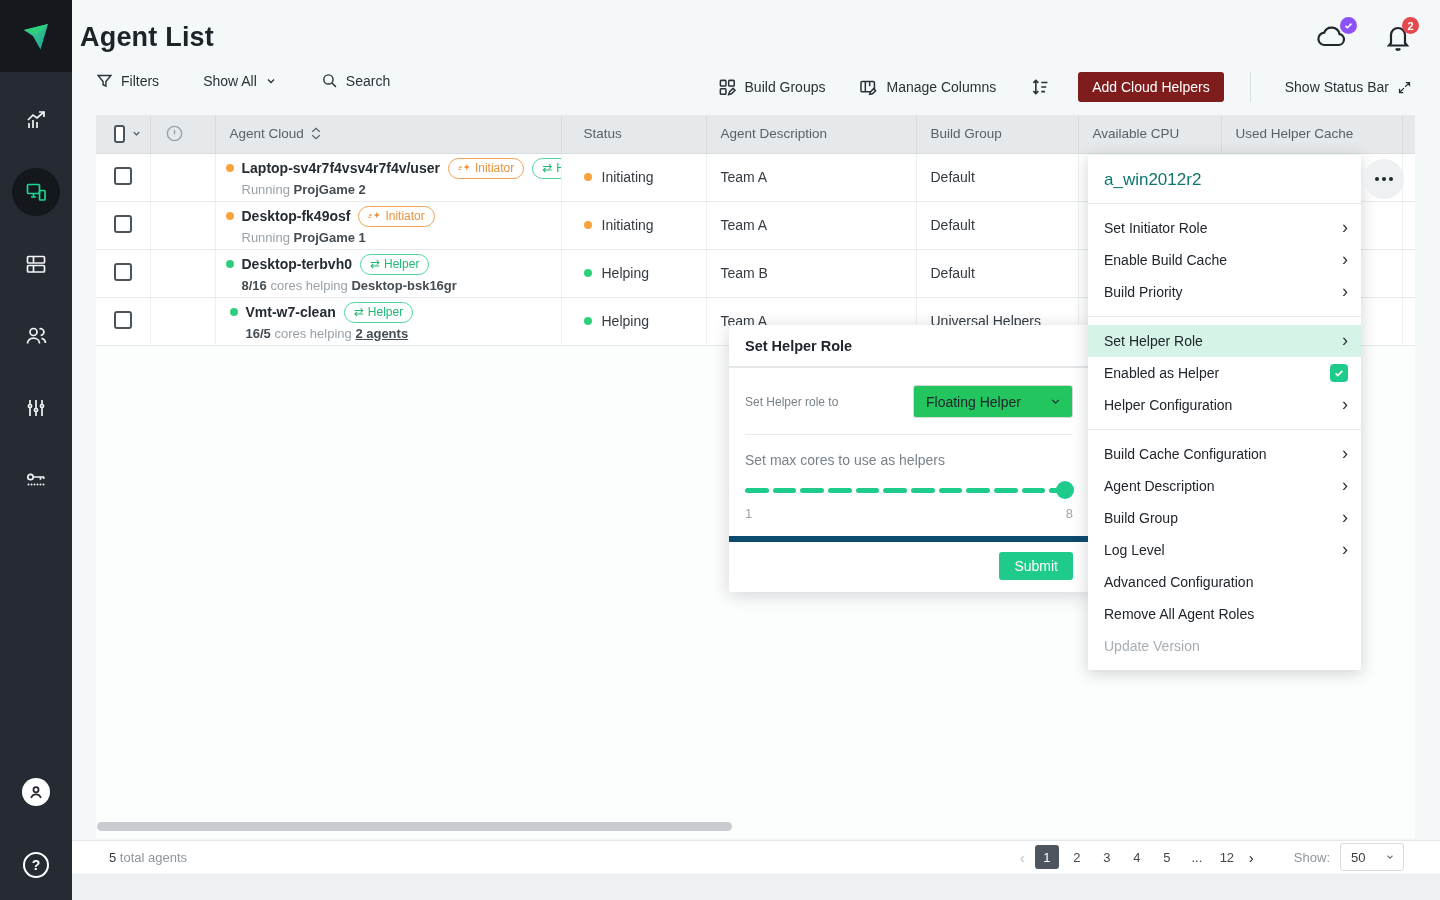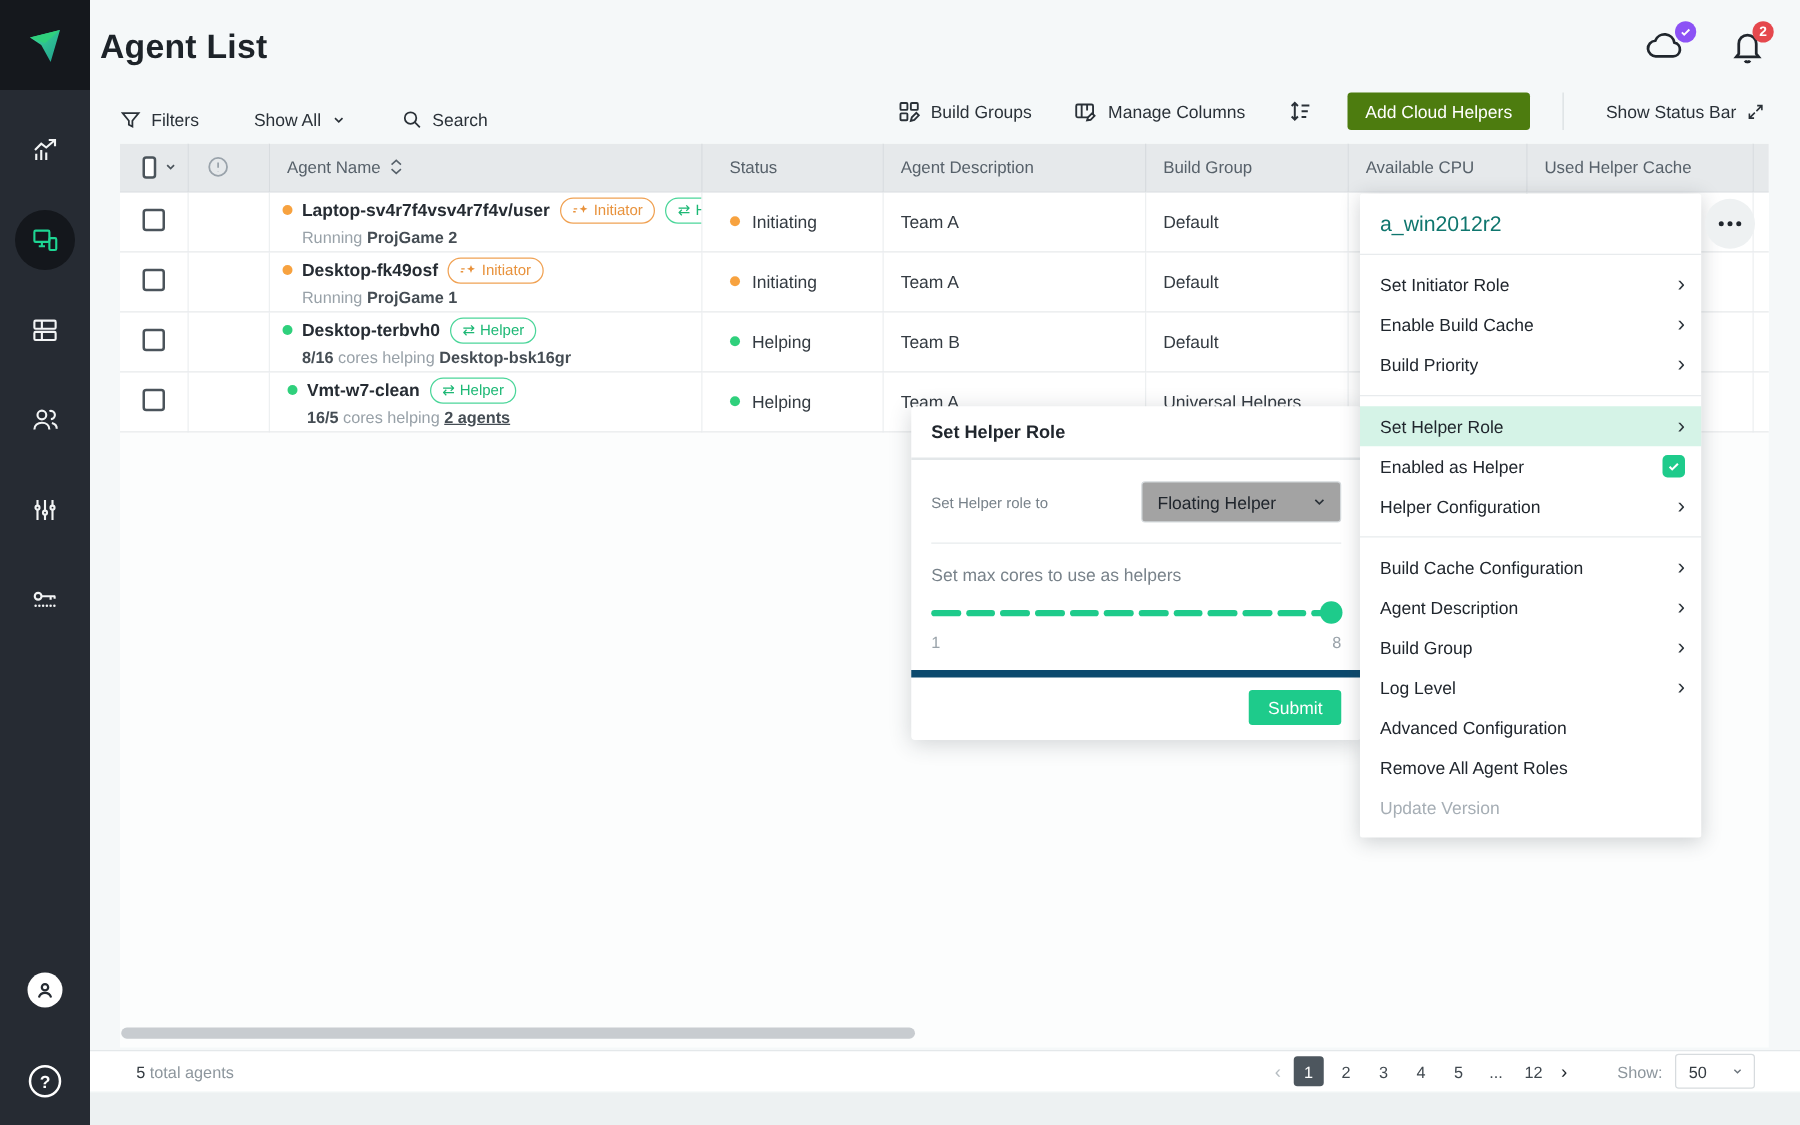--- a/index.html
+++ b/index.html
@@ -23,26 +23,26 @@
   
   .main { position:absolute; left:72px; top:0; width:1368px; height:900px; }
   .page-title { position:absolute; left:8px; top:22px; font-size:27px; font-weight:700; color:#1d2329; letter-spacing:.2px; }
   .top-icons { position:absolute; top:24px; left:1244px; display:flex; gap:38px; }
   .icon-wrap { position:relative; }
   .badge { position:absolute; top:-7px; right:-9px; width:17px; height:17px; border-radius:50%; display:flex; align-items:center; justify-content:center; font-size:11px; color:#fff; font-weight:700; }
   .badge.purple { background:#8c52f5; }
   .badge.red { background:#e5484d; }
 
   
-  .toolbar { position:absolute; left:24px; right:28px; top:72px; height:32px; display:flex; align-items:flex-end; justify-content:space-between;gap:12px; }
+  .toolbar { position:absolute; left:24px; right:28px; top:72px; height:32px; display:flex; align-items:flex-start; justify-content:space-between;gap:12px; }
   .tb-left, .tb-right { display:flex; align-items:center; }
   .tb-item { display:flex; align-items:center; gap:8px; font-size:14px; color:#2a3138; cursor:pointer; }
   .tb-left .tb-item { margin-right:44px; }
   .tb-right .tb-item { margin-left:34px; }
-  .btn-purple { background:#4d7c0f; color:#fff; border:none; font-family:inherit; font-size:14px; padding:0 14px; height:30px; border-radius:3px; margin-left:28px; cursor:pointer; }
+  .btn-purple { background:#7f1d1d; color:#fff; border:none; font-family:inherit; font-size:14px; padding:0 14px; height:30px; border-radius:3px; margin-left:28px; cursor:pointer; }
   .tb-divider { width:1px; height:30px; background:#d9dee1; margin-left:26px; }
 
   
   .table-panel { position:absolute; left:24px; top:115px; width:1319px; height:723px; background:#fcfdfd; z-index:1; }
   table.grid { border-collapse:collapse; table-layout:fixed; width:1319px; background:#fff; }
   .grid th { background:#e6e9eb; height:38px; font-weight:400; font-size:13.5px; color:#57616a; text-align:left; padding:0 8px 0 14px; border-right:1px solid #d8dcdf; border-bottom:1px solid #d8dcdf; }
   .grid th:last-child { border-right:none; }
   .grid td { background:#fff; height:48px; border-right:1px solid #edf0f1; border-bottom:1px solid #e7eaec; padding:0 0 0 14px; font-size:14px; color:#343b42; vertical-align:middle; overflow:hidden; white-space:nowrap; }
   .grid td:last-child { border-right:none; }
   .th-flex { display:flex; align-items:center; gap:7px; }
@@ -79,21 +79,21 @@
   .ctx-item.hl { background:#d5f3e7; }
   .ctx-item.disabled { color:#a6aeb5; cursor:default; }
   .ctx-check { margin-left:auto; width:18px; height:18px; background:#1ecb8b; border-radius:4px; color:#fff; font-size:12px; display:flex; align-items:center; justify-content:center; }
 
   
   .dialog { position:absolute; left:657px; top:325px; width:360px; background:#fff; border-radius:3px; box-shadow:0 3px 18px rgba(40,50,60,.20); z-index:25; }
   .dlg-title { padding:13px 16px 12px; font-size:14.5px; font-weight:700; color:#20262d; border-bottom:2px solid #e3e7e9; }
   .dlg-body { padding:0 16px; }
   .dlg-row { display:flex; align-items:center; justify-content:space-between; padding:17px 0 16px; }
   .dlg-label { font-size:12px; color:#78828a; }
-  .select-box { width:160px; height:33px; border:1px solid #d4d9dc; border-radius:3px; display:flex; align-items:center; justify-content:space-between; padding:0 10px 0 12px; font-size:14px; color:#20262d; cursor:pointer; background:#a3a3a3; }
+  .select-box { width:160px; height:33px; border:1px solid #d4d9dc; border-radius:3px; display:flex; align-items:center; justify-content:space-between; padding:0 10px 0 12px; font-size:14px; color:#20262d; cursor:pointer; background:#22c55e; }
   .dlg-hr { border-top:1px solid #e8ebed; }
   .cores-label { font-size:14px; color:#78828a; margin-top:17px; }
   .cores-value { font-size:14px; font-weight:700; color:#20262d; margin-top:12px; }
   .slider { position:relative; margin-top:13px; height:18px; display:flex; align-items:center; }
   .slider-track { display:flex; gap:4px; width:100%; }
   .slider-track i { flex:1; height:5px; background:#1ecb8b; border-radius:2.5px; }
   .slider-handle { position:absolute; right:-1px; top:0; width:18px; height:18px; border-radius:50%; background:#1ecb8b; cursor:pointer; }
   .slider-minmax { display:flex; justify-content:space-between; font-size:13px; color:#9aa3aa; margin:7px 0 15px; }
   .dlg-footer { border-top:6px solid #0c4a6e; padding:10px 16px 12px; display:flex; justify-content:flex-end; }
   .btn-submit { background:#1ecb8b; color:#fff; border:none; font-family:inherit; font-size:14px; padding:6px 15px; border-radius:3px; cursor:pointer; }
@@ -332,21 +332,21 @@
           </div>
             </th>
           <th><span>
             <svg width="19" height="19" viewBox="0 0 24 24" fill="none" stroke="#9aa3ab" stroke-width="1.8">
                   <circle cx="12" cy="12" r="9"></circle>
                   <path d="M12 7.5v5.5M12 16.2v.3"></path>
                 </svg>
           </span></th>
           <th>
               <div class="th-flex">
-            <span>Agent Name</span>
+            <span>Agent Cloud</span>
             <span class="sort-glyph">
               <svg width="10" height="6" viewBox="0 0 24 14" fill="none" stroke="#57616a" stroke-width="3">
                     <path d="M3 11l9-8 9 8"></path>
                   </svg>
               <svg width="10" height="6" viewBox="0 0 24 14" fill="none" stroke="#57616a" stroke-width="3">
                     <path d="M3 3l9 8 9-8"></path>
                   </svg>
             </span>
           </div>
             </th>

